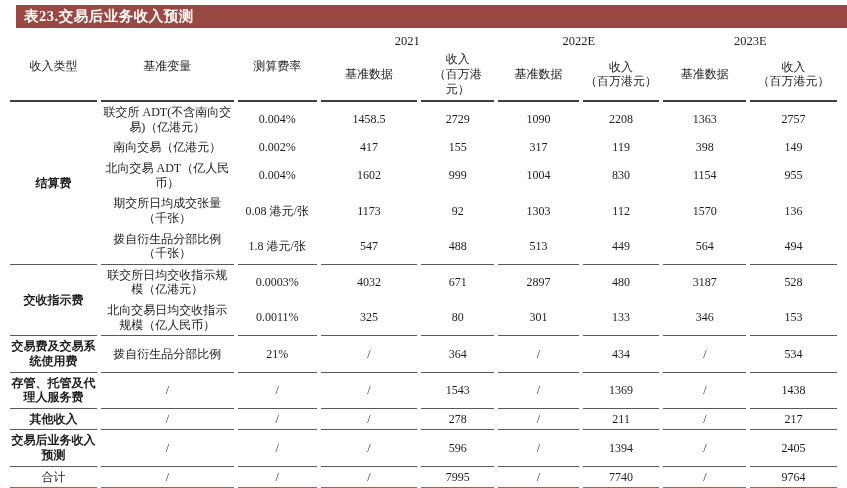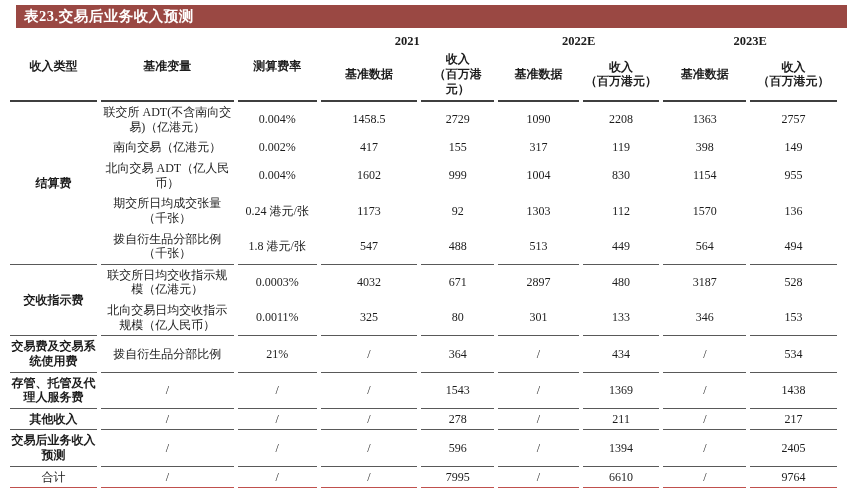--- a/index.html
+++ b/index.html
@@ -45,21 +45,21 @@
   col.c-r2{width:76px;}
   col.c-b3{width:82px;}
   col.c-r3{width:86px;}
   th,td{
     text-align:center;
     vertical-align:middle;
     padding:3px 1px;
     line-height:1.22;
     font-weight:normal;
   }
-  thead th{font-weight:bold;}
+  thead th{font-weight:normal;}
   thead .year-cell{padding:2px 1px 0 1px;font-size:12.5px;}
   thead .sub-head{border-bottom:2.5px solid var(--header-line);white-space:pre-line;padding-bottom:4px;}
   thead .span-head{border-bottom:2.5px solid var(--header-line);}
   td.section-label{font-weight:bold;margin-top:27px;}
   tr.sec-start td{border-top:1.4px solid var(--section-line);}
   tr.total-row td{font-weight:normal;}
   tbody tr:last-child td{border-bottom:1.6px solid var(--red-line);}
 </style>
 </head>
 <body>
@@ -126,21 +126,21 @@
         <td>0.004%</td>
         <td>1602</td>
         <td>999</td>
         <td>1004</td>
         <td>830</td>
         <td>1154</td>
         <td>955</td>
       </tr>
       <tr>
         <td>期交所日均成交张量（千张）</td>
-        <td>0.24 港元/张</td>
+        <td>0.08 港元/张</td>
         <td>1173</td>
         <td>92</td>
         <td>1303</td>
         <td>112</td>
         <td>1570</td>
         <td>136</td>
       </tr>
       <tr>
         <td>拨自衍生品分部比例（千张）</td>
         <td>1.8 港元/张</td>
@@ -216,18 +216,18 @@
         <td>/</td>
         <td>2405</td>
       </tr>
       <tr class="sec-start total-row">
         <td class="section-label" rowspan="1">合计</td>
         <td>/</td>
         <td>/</td>
         <td>/</td>
         <td>7995</td>
         <td>/</td>
-        <td>6610</td>
+        <td>7740</td>
         <td>/</td>
         <td>9764</td>
       </tr>
     </tbody>
 </table>
 
 </body></html>

